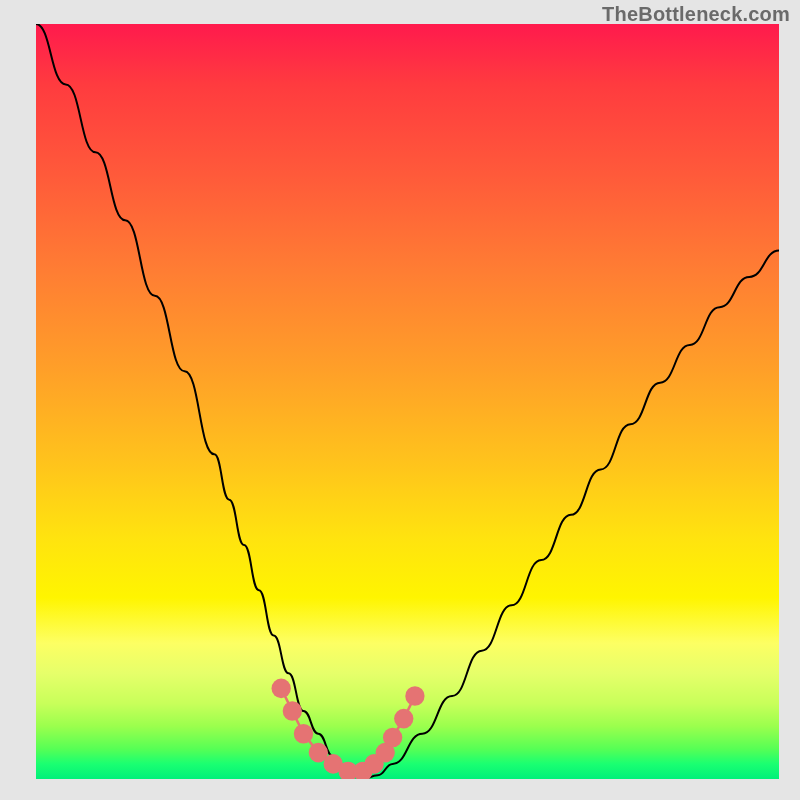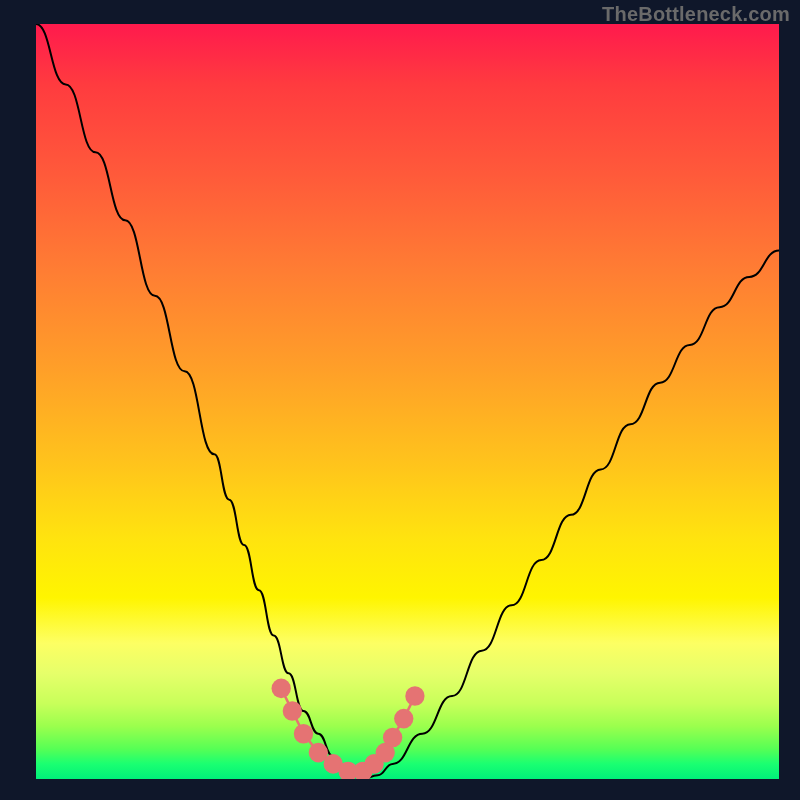--- a/index.html
+++ b/index.html
@@ -9,21 +9,21 @@
     height: 800px;
     background: #000;
     overflow: hidden;
     font-family: Arial, Helvetica, sans-serif;
   }
   
   .frame {
     position: relative;
     width: 800px;
     height: 800px;
-    background: #0f172a;
+    background: #e5e5e5;
   }
   
   .plot {
     position: absolute;
     left: 36px;
     top: 24px;
     width: 743px;   
     height: 755px;  
     
     background: linear-gradient(

